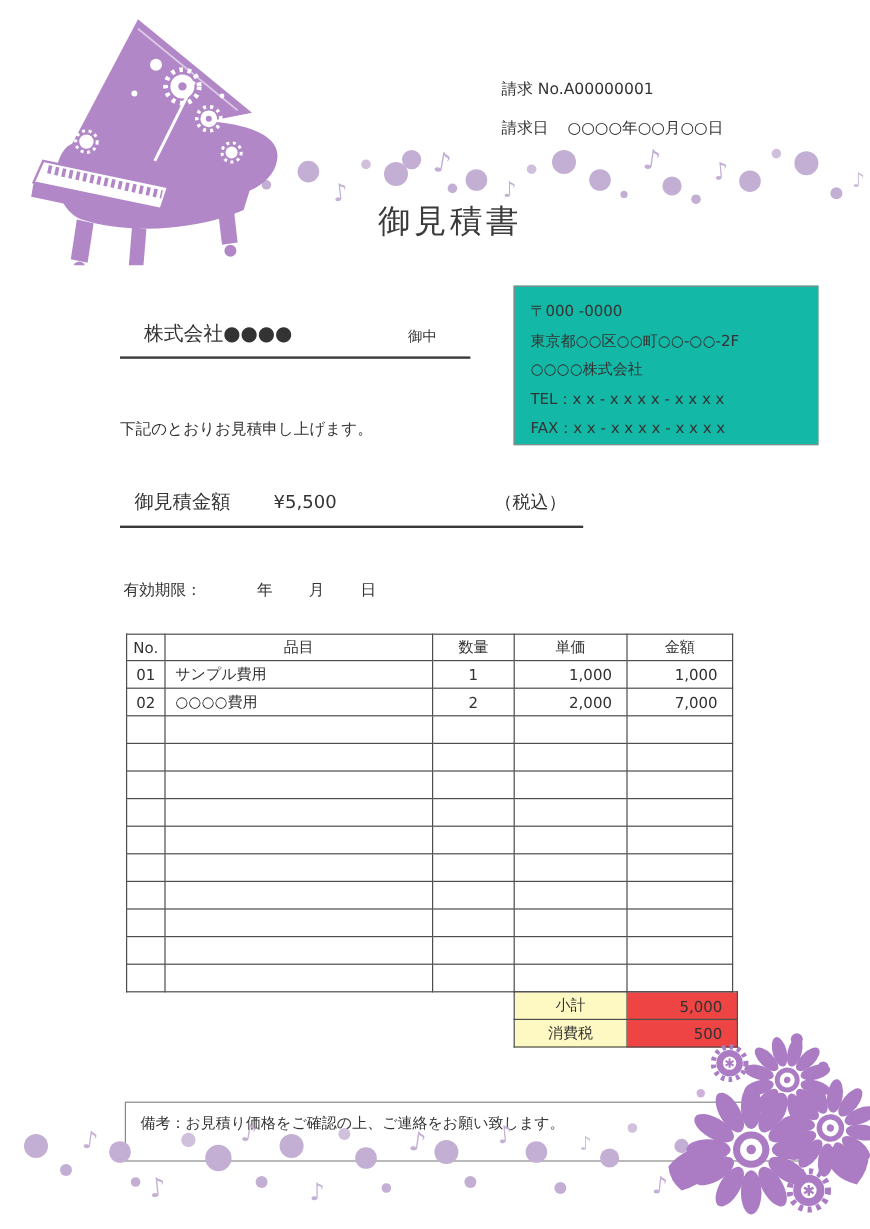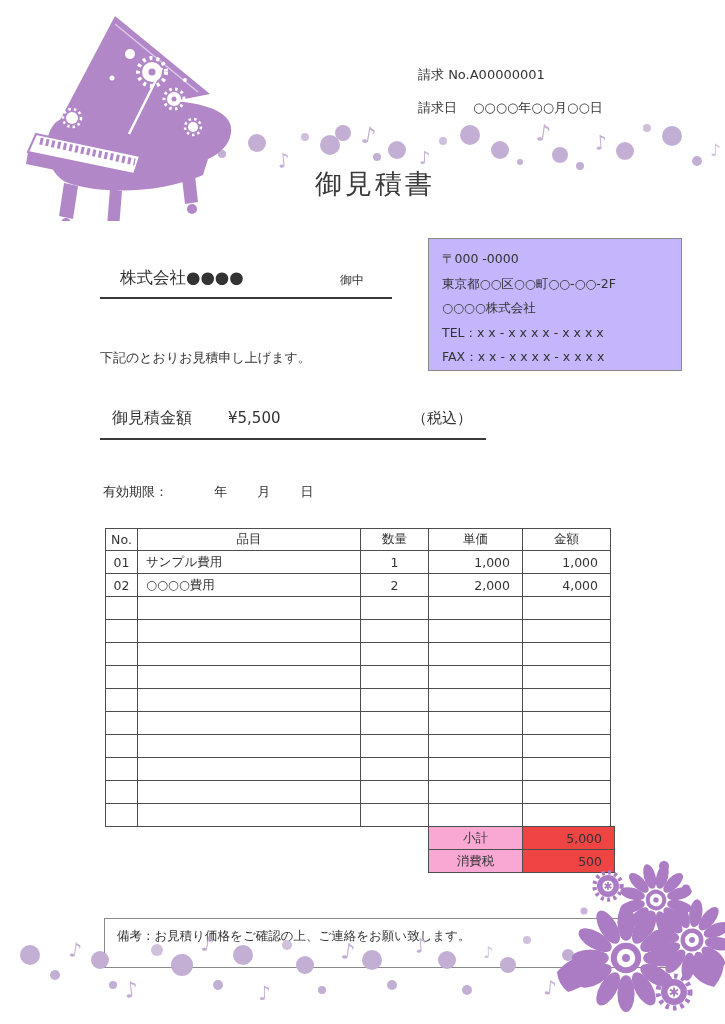--- a/index.html
+++ b/index.html
@@ -33,21 +33,21 @@
   .customer { left:100px; top:252px; width:292px; display:flex; align-items:flex-end;
               border-bottom:2px solid #3a3a3a; padding:0 0 8px 20px; }
   .customer .name { font-size:16.5px; }
   .customer .honorific { margin-left:auto; padding-right:28px; font-size:12px;margin-top:20px; }
 
   .greeting { left:100px; top:349px; font-size:13px; }
 
   
   .sender { left:428px; top:238px; width:254px; height:133px;
             border:1px solid #8a8a8a; padding:8px 8px 0 13px;
-            font-size:12.5px; line-height:24.5px; background:#c4b5fd; }
+            font-size:12.5px; line-height:24.5px; background:#14b8a6; }
 
   
   .amount { left:100px; top:408px; width:386px; display:flex; align-items:baseline;
             border-bottom:2px solid #3a3a3a; padding:0 0 9px 12px;gap:16px; }
   .amount .label { font-size:16px; }
   .amount .value { font-size:15px; margin-left:20px; }
   .amount .tax   { font-size:15px; margin-left:auto; padding-right:14px; }
 
   
   .validity { left:103px; top:483px; font-size:13px; }
@@ -61,21 +61,21 @@
                          font-weight:normal; overflow:hidden; white-space:nowrap; }
   .items th { text-align:center; height:22px; }
   .items td.c { text-align:center; }
   .items td.r { text-align:right; padding-right:12px; }
   .items td.item { text-align:left; padding-left:8px; }
 
   
   table.totals { position:absolute; left:428px; top:826px; width:182px; z-index:1;
                  border-collapse:collapse; table-layout:fixed; font-size:12.5px; }
   .totals td { border:1px solid #4d4d4d; height:23px; }
-  .totals td.tlabel { width:94px; background:#f9a8d4; text-align:center; }
+  .totals td.tlabel { width:94px; background:#fef9c3; text-align:center; }
   .totals td.tvalue { width:92px; background:#ef4444; text-align:right; padding-right:12px; }
 
   
   .remarks { left:104px; top:918px; width:564px; height:50px;
              border:1px solid #8a8a8a; padding:9px 12px; font-size:12.5px;
              background:transparent; z-index:1; }
 </style>
 </head>
 <body>
 
@@ -207,21 +207,21 @@
         <td class="item">サンプル費用</td>
         <td class="c">1</td>
         <td class="r">1,000</td>
         <td class="r">1,000</td>
       </tr>
       <tr>
         <td class="c">02</td>
         <td class="item">○○○○費用</td>
         <td class="c">2</td>
         <td class="r">2,000</td>
-        <td class="r">4,000</td>
+        <td class="r">7,000</td>
       </tr>
       <tr>
           <td></td>
           <td></td>
           <td></td>
           <td></td>
           <td></td>
         </tr>
       <tr>
           <td></td>

